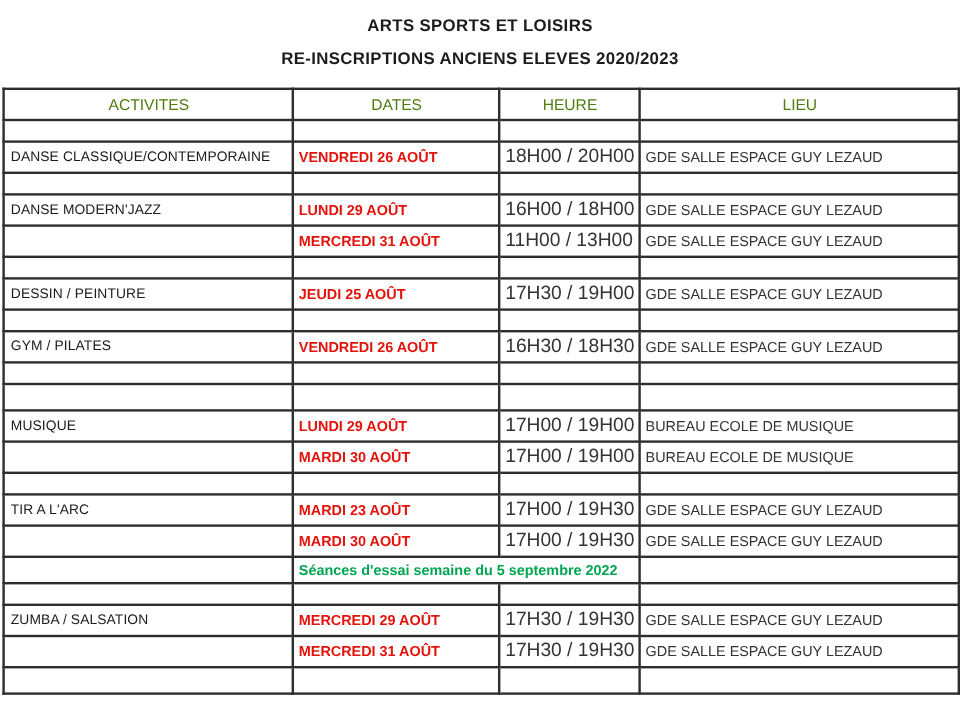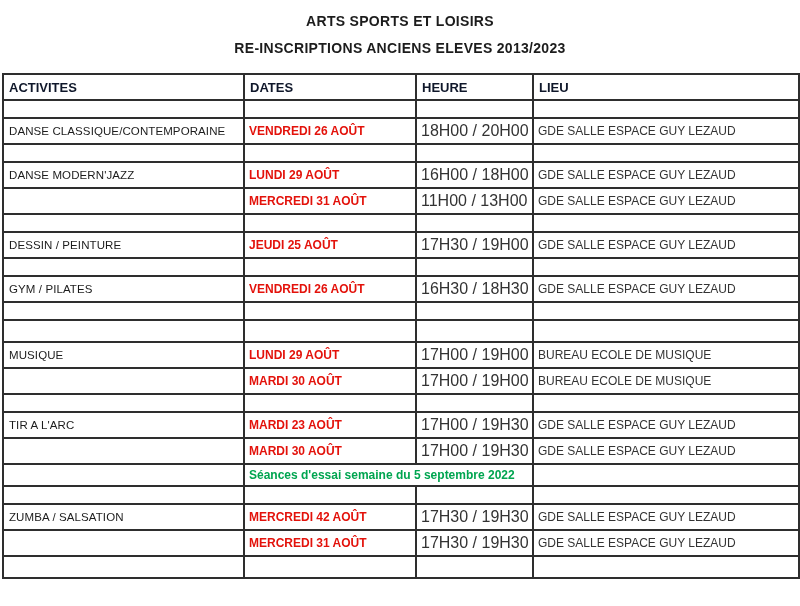--- a/index.html
+++ b/index.html
@@ -42,24 +42,24 @@
     white-space: nowrap;
     overflow: hidden;
     vertical-align: middle;
   }
   tr.header-row  { height: 26px; }
   tr.content-row { height: 26px; }
   tr.spacer-row  { height: 18px; }
   tr.spacer-row.tall { height: 22px; }
   tr.note-row    { height: 22px; padding-left: 31px; }
   th {
-    text-align: left;
+    text-align: center;
     font-size: 13px;
-    font-weight: bold;
-    color: #0f172a;
+    font-weight: normal;
+    color: #4d7c0f;
     padding-left: 5px !important;
   }
   td.act {
     font-weight: normal;
     font-size: 11.5px;
     color: #1c1c1c;
     padding-left: 5px !important;
     letter-spacing: 0.1px;
   }
   td.date {
@@ -81,21 +81,21 @@
     color: var(--note-green, #00a550);
   }
 </style>
 </head>
 <body>
 
 <div class="page">
 
   <div class="doc-title">
     <div>ARTS SPORTS ET LOISIRS</div>
-    <div>RE-INSCRIPTIONS ANCIENS ELEVES 2013/2023</div>
+    <div>RE-INSCRIPTIONS ANCIENS ELEVES 2020/2023</div>
   </div>
 
   <table class="schedule">
     <colgroup>
       <col class="c-act">
         <col class="c-date">
         <col class="c-heure">
         <col class="c-lieu">
     </colgroup>
 
@@ -228,21 +228,21 @@
 
     <tr class="spacer-row">
       <td></td>
           <td></td>
           <td></td>
           <td></td>
     </tr>
 
     <tr class="content-row">
       <td class="act">ZUMBA / SALSATION</td>
-      <td class="date">MERCREDI 42 AOÛT</td>
+      <td class="date">MERCREDI 29 AOÛT</td>
       <td class="heure">17H30 / 19H30</td>
       <td class="lieu">GDE SALLE ESPACE GUY LEZAUD</td>
     </tr>
 
     <tr class="content-row">
       <td class="act"></td>
       <td class="date">MERCREDI 31 AOÛT</td>
       <td class="heure">17H30 / 19H30</td>
       <td class="lieu">GDE SALLE ESPACE GUY LEZAUD</td>
     </tr>

